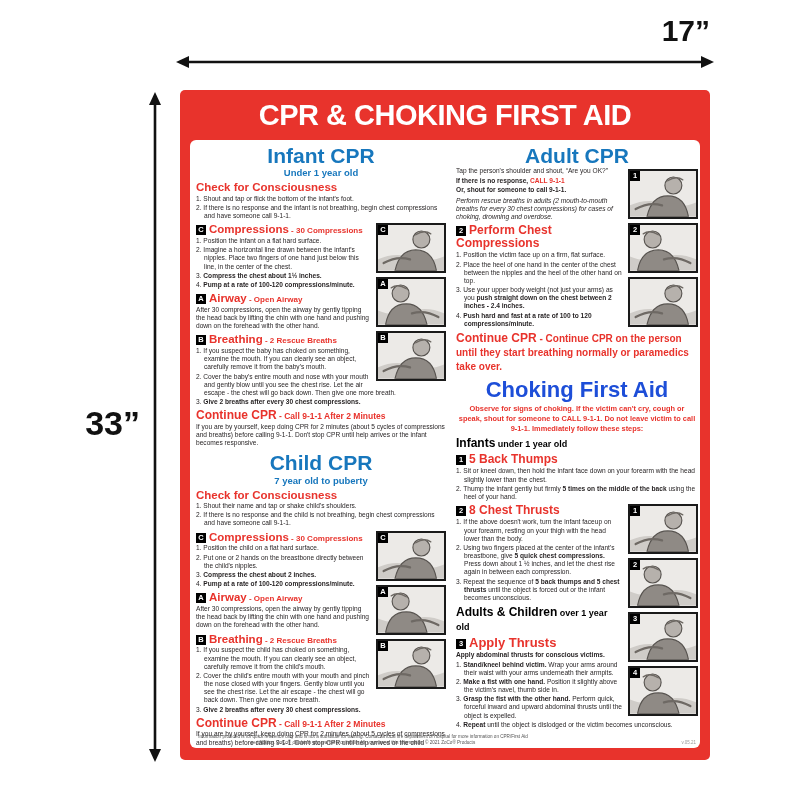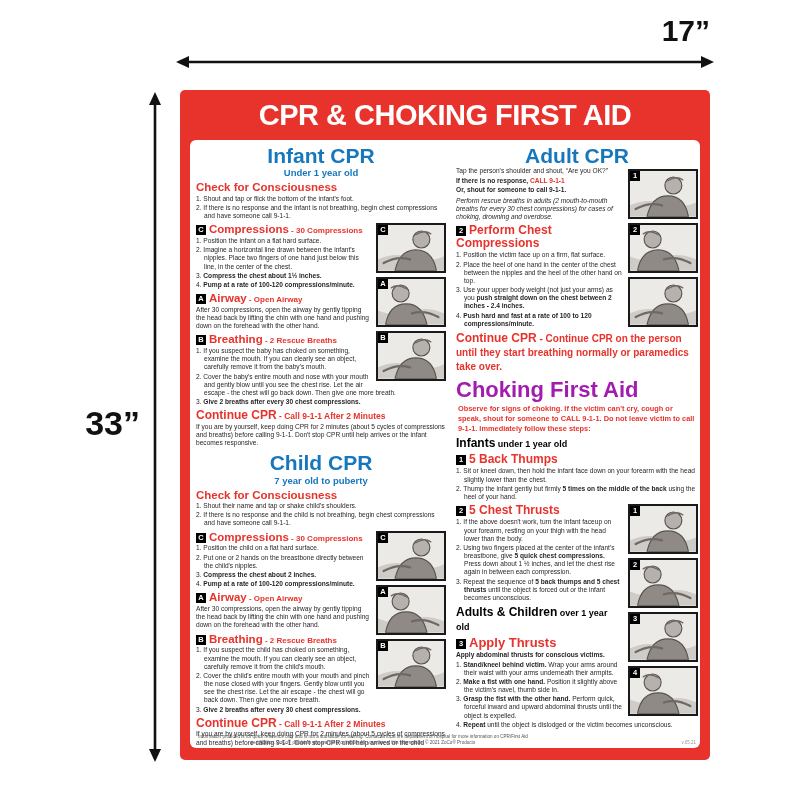--- a/index.html
+++ b/index.html
@@ -31,22 +31,22 @@
   .h-sub{font-size:8px;}
   .badge{display:inline-block;width:10px;height:10px;background:#000;color:#fff;font-size:7.5px;
          font-weight:bold;text-align:center;line-height:10.5px;margin-right:3px;vertical-align:1px;text-indent:0;}
   .li{font-size:6.6px;line-height:1.24;margin:0 0 1px 0;padding-left:8px;text-indent:-8px;}
   .para{font-size:6.6px;line-height:1.24;margin:0 0 1px 0;}
   .b{font-weight:bold;} .r{color:#e8332c;} .i{font-style:italic;}
   .cont-h{color:#e8332c;font-size:12px;font-weight:bold;margin:3px 0 1px;line-height:1.05;}
   .cont-sub{font-size:8.5px;}
   .group-h{color:#000000;font-size:12px;font-weight:bold;margin:3px 0 1px;}
   .group-sub{font-size:9px;}
-  .choking-title{color:#a21caf;font-size:22px;font-weight:bold;text-align:left;margin:4px 0 1px;}
-  .choking-intro{color:#e8332c;font-size:7.4px;font-weight:bold;text-align:left;line-height:1.3;margin:0 2px 2px;}
+  .choking-title{color:#1d4ed8;font-size:22px;font-weight:bold;text-align:center;margin:4px 0 1px;}
+  .choking-intro{color:#e8332c;font-size:7.4px;font-weight:bold;text-align:center;line-height:1.3;margin:0 2px 2px;}
   .adult-cont{color:#e8332c;font-weight:bold;font-size:12px;line-height:1.15;margin:4px 0 0;}
   .adult-cont .cont-sub2{font-size:10px;}
 
   
   .thumb-stack{float:right;width:70px;margin:2px 0 3px 5px;display:flex;flex-direction:column;gap:4px;}
   .thumb{position:relative;width:66px;height:46px;border:2px solid #1a1a1a;background:#eceae7;overflow:hidden;}
   .thumb svg{display:block;width:66px;height:46px;}
   .thumb:nth-child(even) svg{transform:scaleX(-1);}
   .tbadge{position:absolute;top:0;left:0;width:10px;height:10px;background:#000;color:#fff;
           font-size:7.5px;font-weight:bold;text-align:center;line-height:10.5px;z-index:2;}
@@ -277,21 +277,21 @@
               </div>
               <div class="thumb">
                 <span class="tbadge">4</span>
                 <svg viewBox="0 0 70 48">
                     <use href="#sketch-fig"></use>
                   </svg>
               </div>
             </div>
 
             <div class="h-red" style="font-size:12px;">
-              <span class="badge">2</span><span>5 Chest Thrusts</span>
+              <span class="badge">2</span><span>8 Chest Thrusts</span>
             </div>
             <p class="li">1. If the above doesn't work, turn the infant faceup on your forearm, resting on your thigh with the head lower than the body.</p>
             <p class="li"><span>2. Using two fingers placed at the center of the infant's breastbone, give </span><span class="b">5 quick chest compressions.</span><span> Press down about 1 ½ inches, and let the chest rise again in between each compression.</span></p>
             <p class="li"><span>3. Repeat the sequence of </span><span class="b">5 back thumps and 5 chest thrusts</span><span> until the object is forced out or the infant becomes unconscious.</span></p>
 
             <div class="group-h"><span>Adults &amp; Children</span><span class="group-sub"> over 1 year old</span></div>
 
             <div class="h-red" style="font-size:13px;">
               <span class="badge">3</span><span>Apply Thrusts</span>
             </div>

